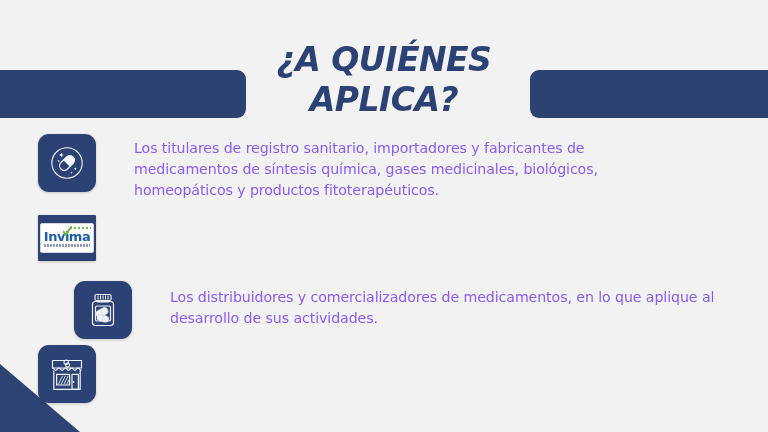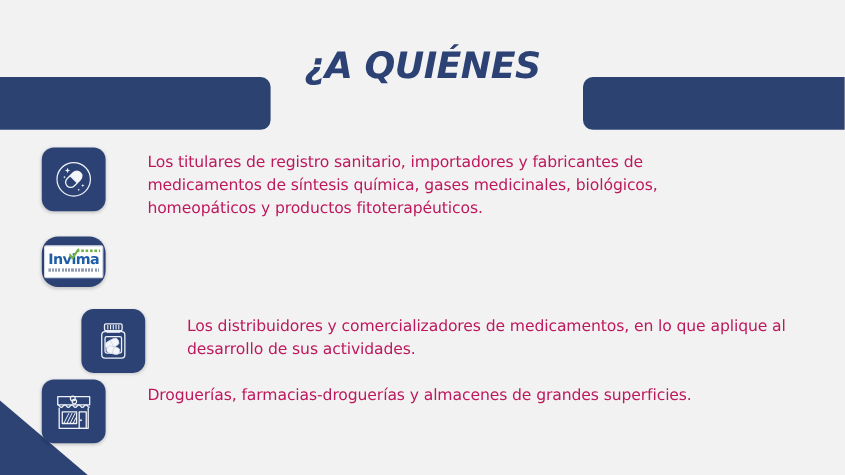--- a/index.html
+++ b/index.html
@@ -102,27 +102,27 @@
     background: #2c4274;
     display: flex;
     align-items: center;
     justify-content: center;
     box-shadow: 0 1px 3px rgba(0,0,0,0.18);
   }
   .icon-box.logo-box {
     background: #2c4274;
     width: 58px;
     height: 46px;
-    border-radius: 15px;
+    border-radius: 1px;
   }
 
   .row-text {
     margin-left: 38px;
     width: 556px;
-    color: #be185d;
+    color: #8b5cf6;
     font-family: "DejaVu Sans", sans-serif;
     font-size: 14.2px;
     line-height: 21px;
     letter-spacing: -0.1px;
   }
   .row-0 .row-text { padding-top: 4px; }
   .row-1 .row-text { padding-top: 13px; }
   .row-2 .row-text { padding-top: 6px; }
   .row-3 .row-text { padding-top: 5px; }
 
@@ -178,20 +178,21 @@
 </head>
 <body>
 
 <div id="slide">
 
   <div class="banner banner-left"></div>
   <div class="banner banner-right"></div>
 
   <div class="title">
     <span class="line">¿A QUIÉNES</span>
+    <span class="line">APLICA?</span>
   </div>
 
   <div class="rows">
 
     <div class="row row-0">
       <div class="icon-box">
         <span>
           <svg width="40" height="40" viewBox="0 0 40 40">
             <circle cx="20" cy="20" r="15.2" fill="none" stroke="#eef1f7" stroke-width="1.1"></circle>
             <g fill="#f3f5fa">
@@ -283,20 +284,19 @@
 
             <circle cx="27.6" cy="28" r="0.9" fill="#eef1f7"></circle>
 
             <g fill="none" stroke="#eef1f7" stroke-width="1.1">
               <circle cx="20.2" cy="8.2" r="2.2"></circle>
               <circle cx="21.6" cy="11.1" r="2"></circle>
             </g>
           </svg>
         </span>
       </div>
-      <div class="row-text">Droguerías, farmacias-droguerías y almacenes de grandes superficies.</div>
     </div>
 
   </div>
 
   <div class="corner-triangle"></div>
 
 </div>
 
 </body></html>

